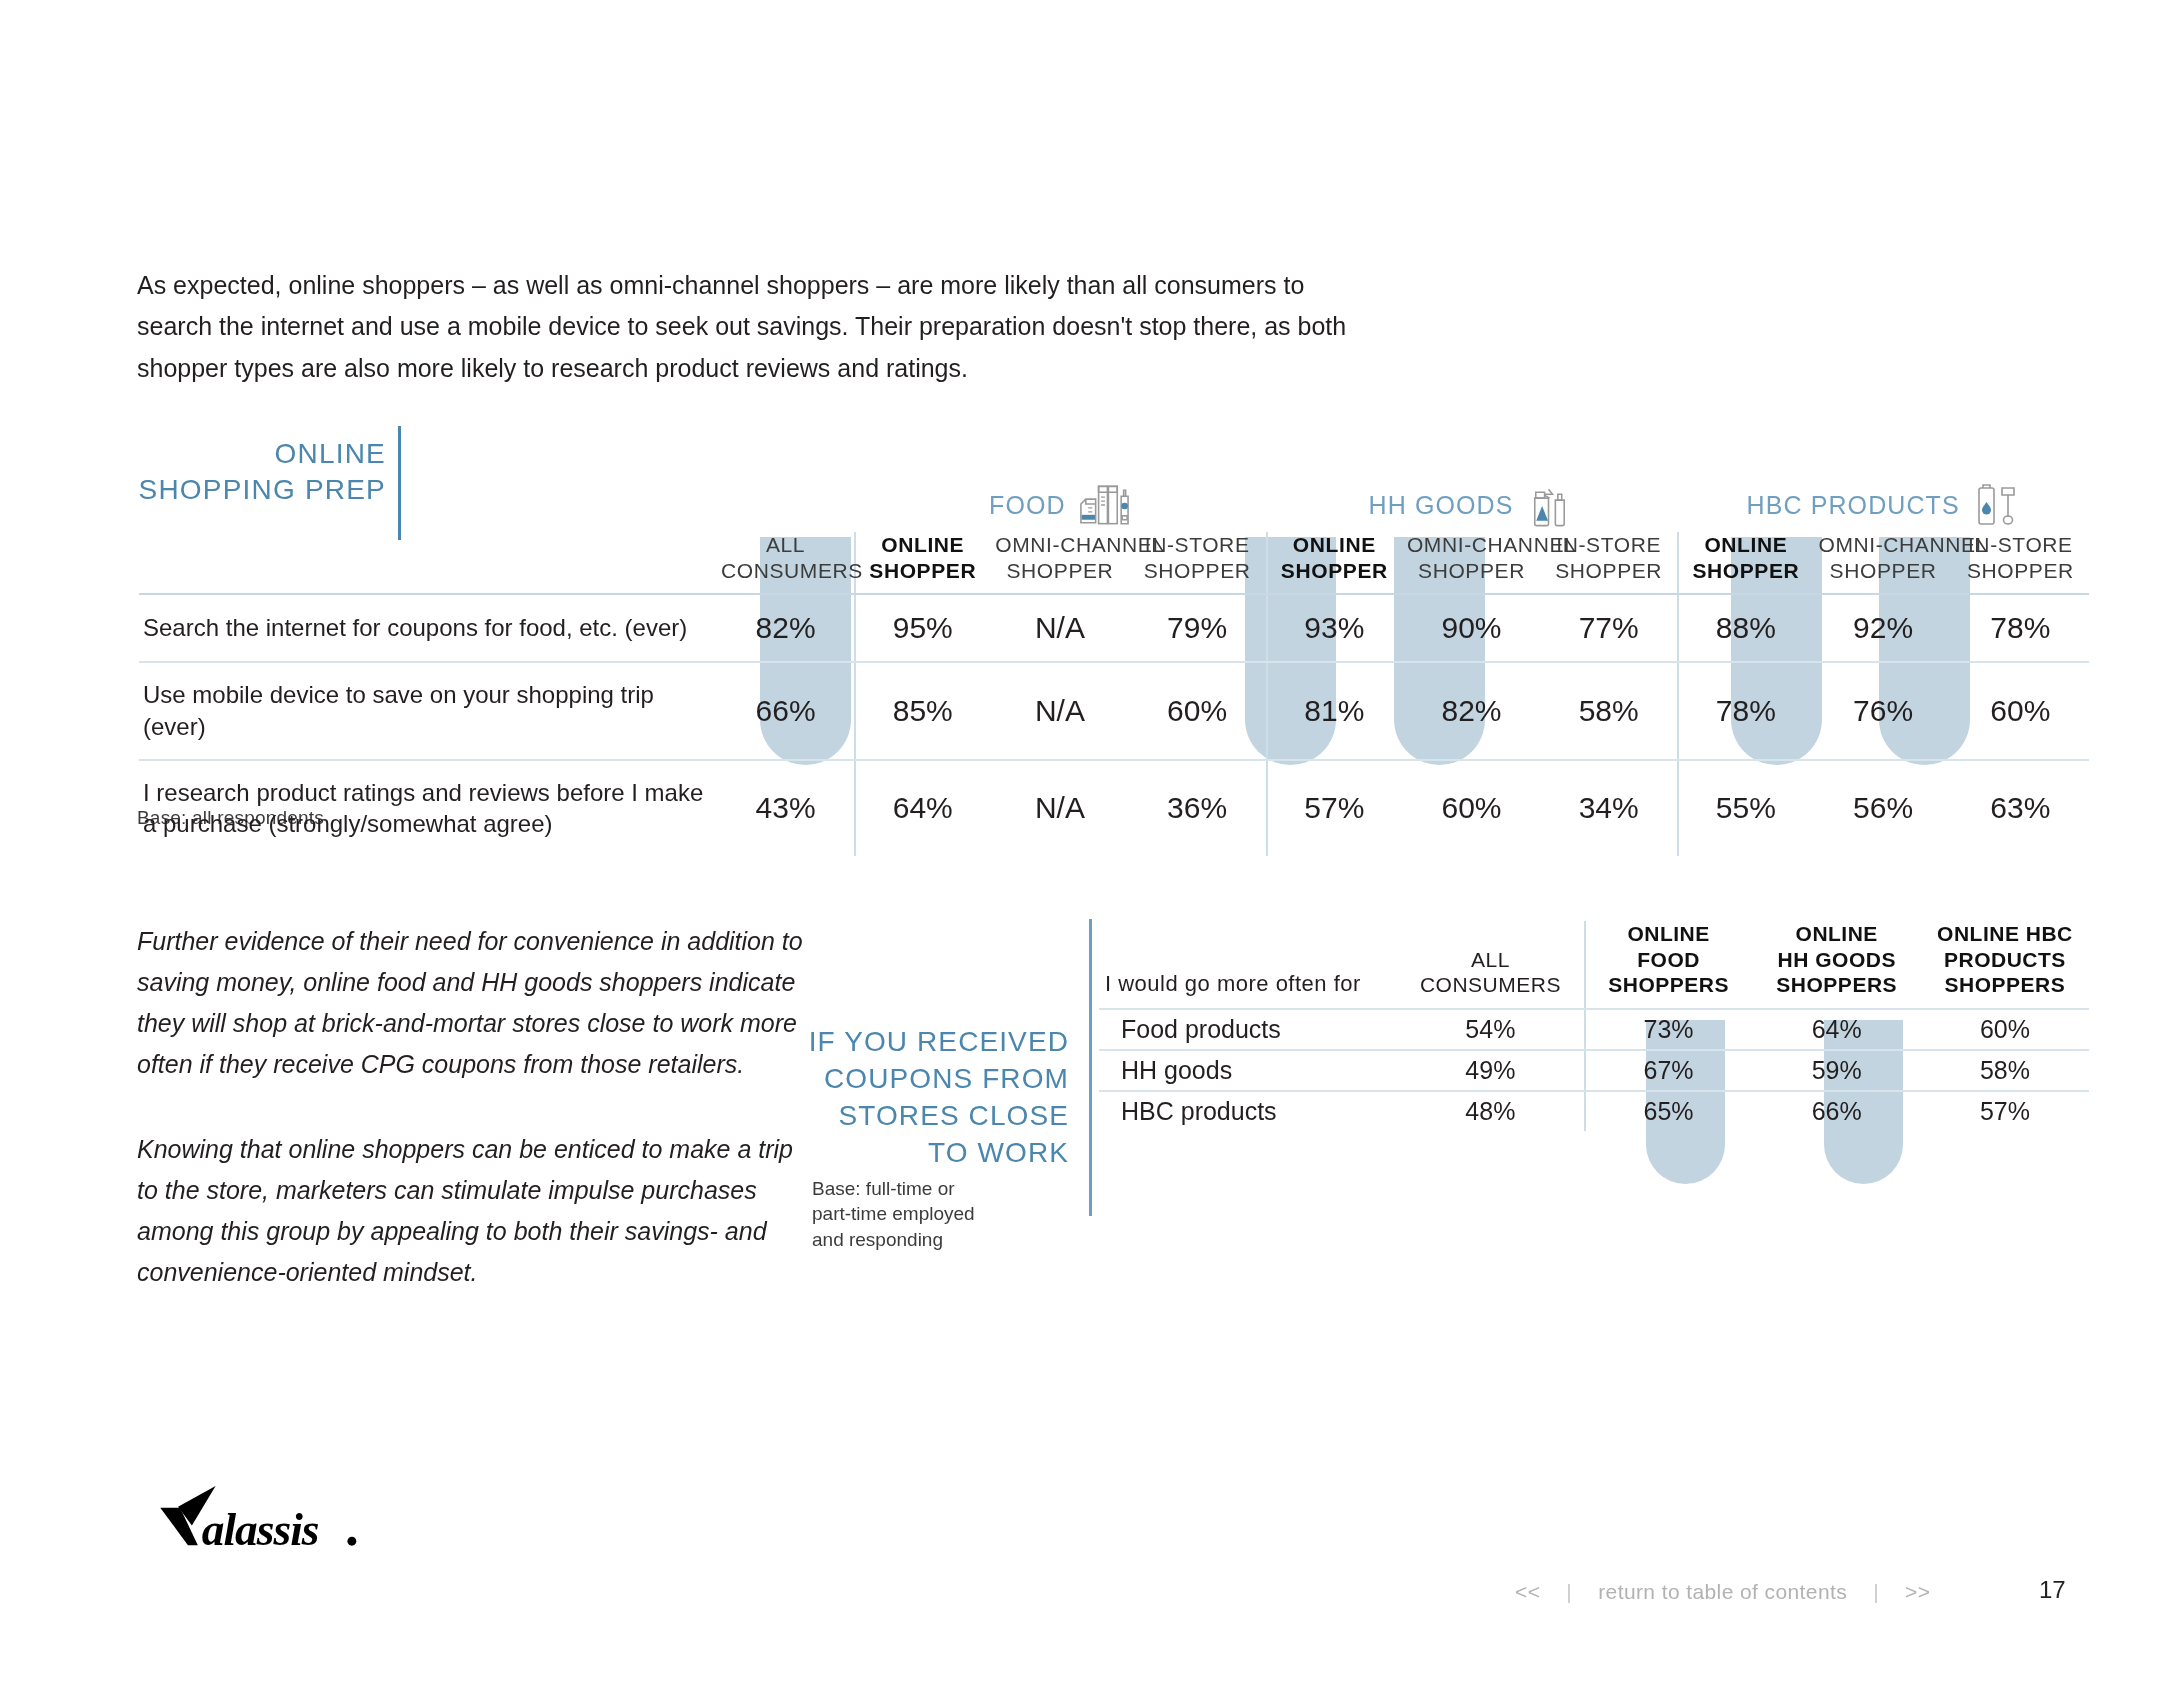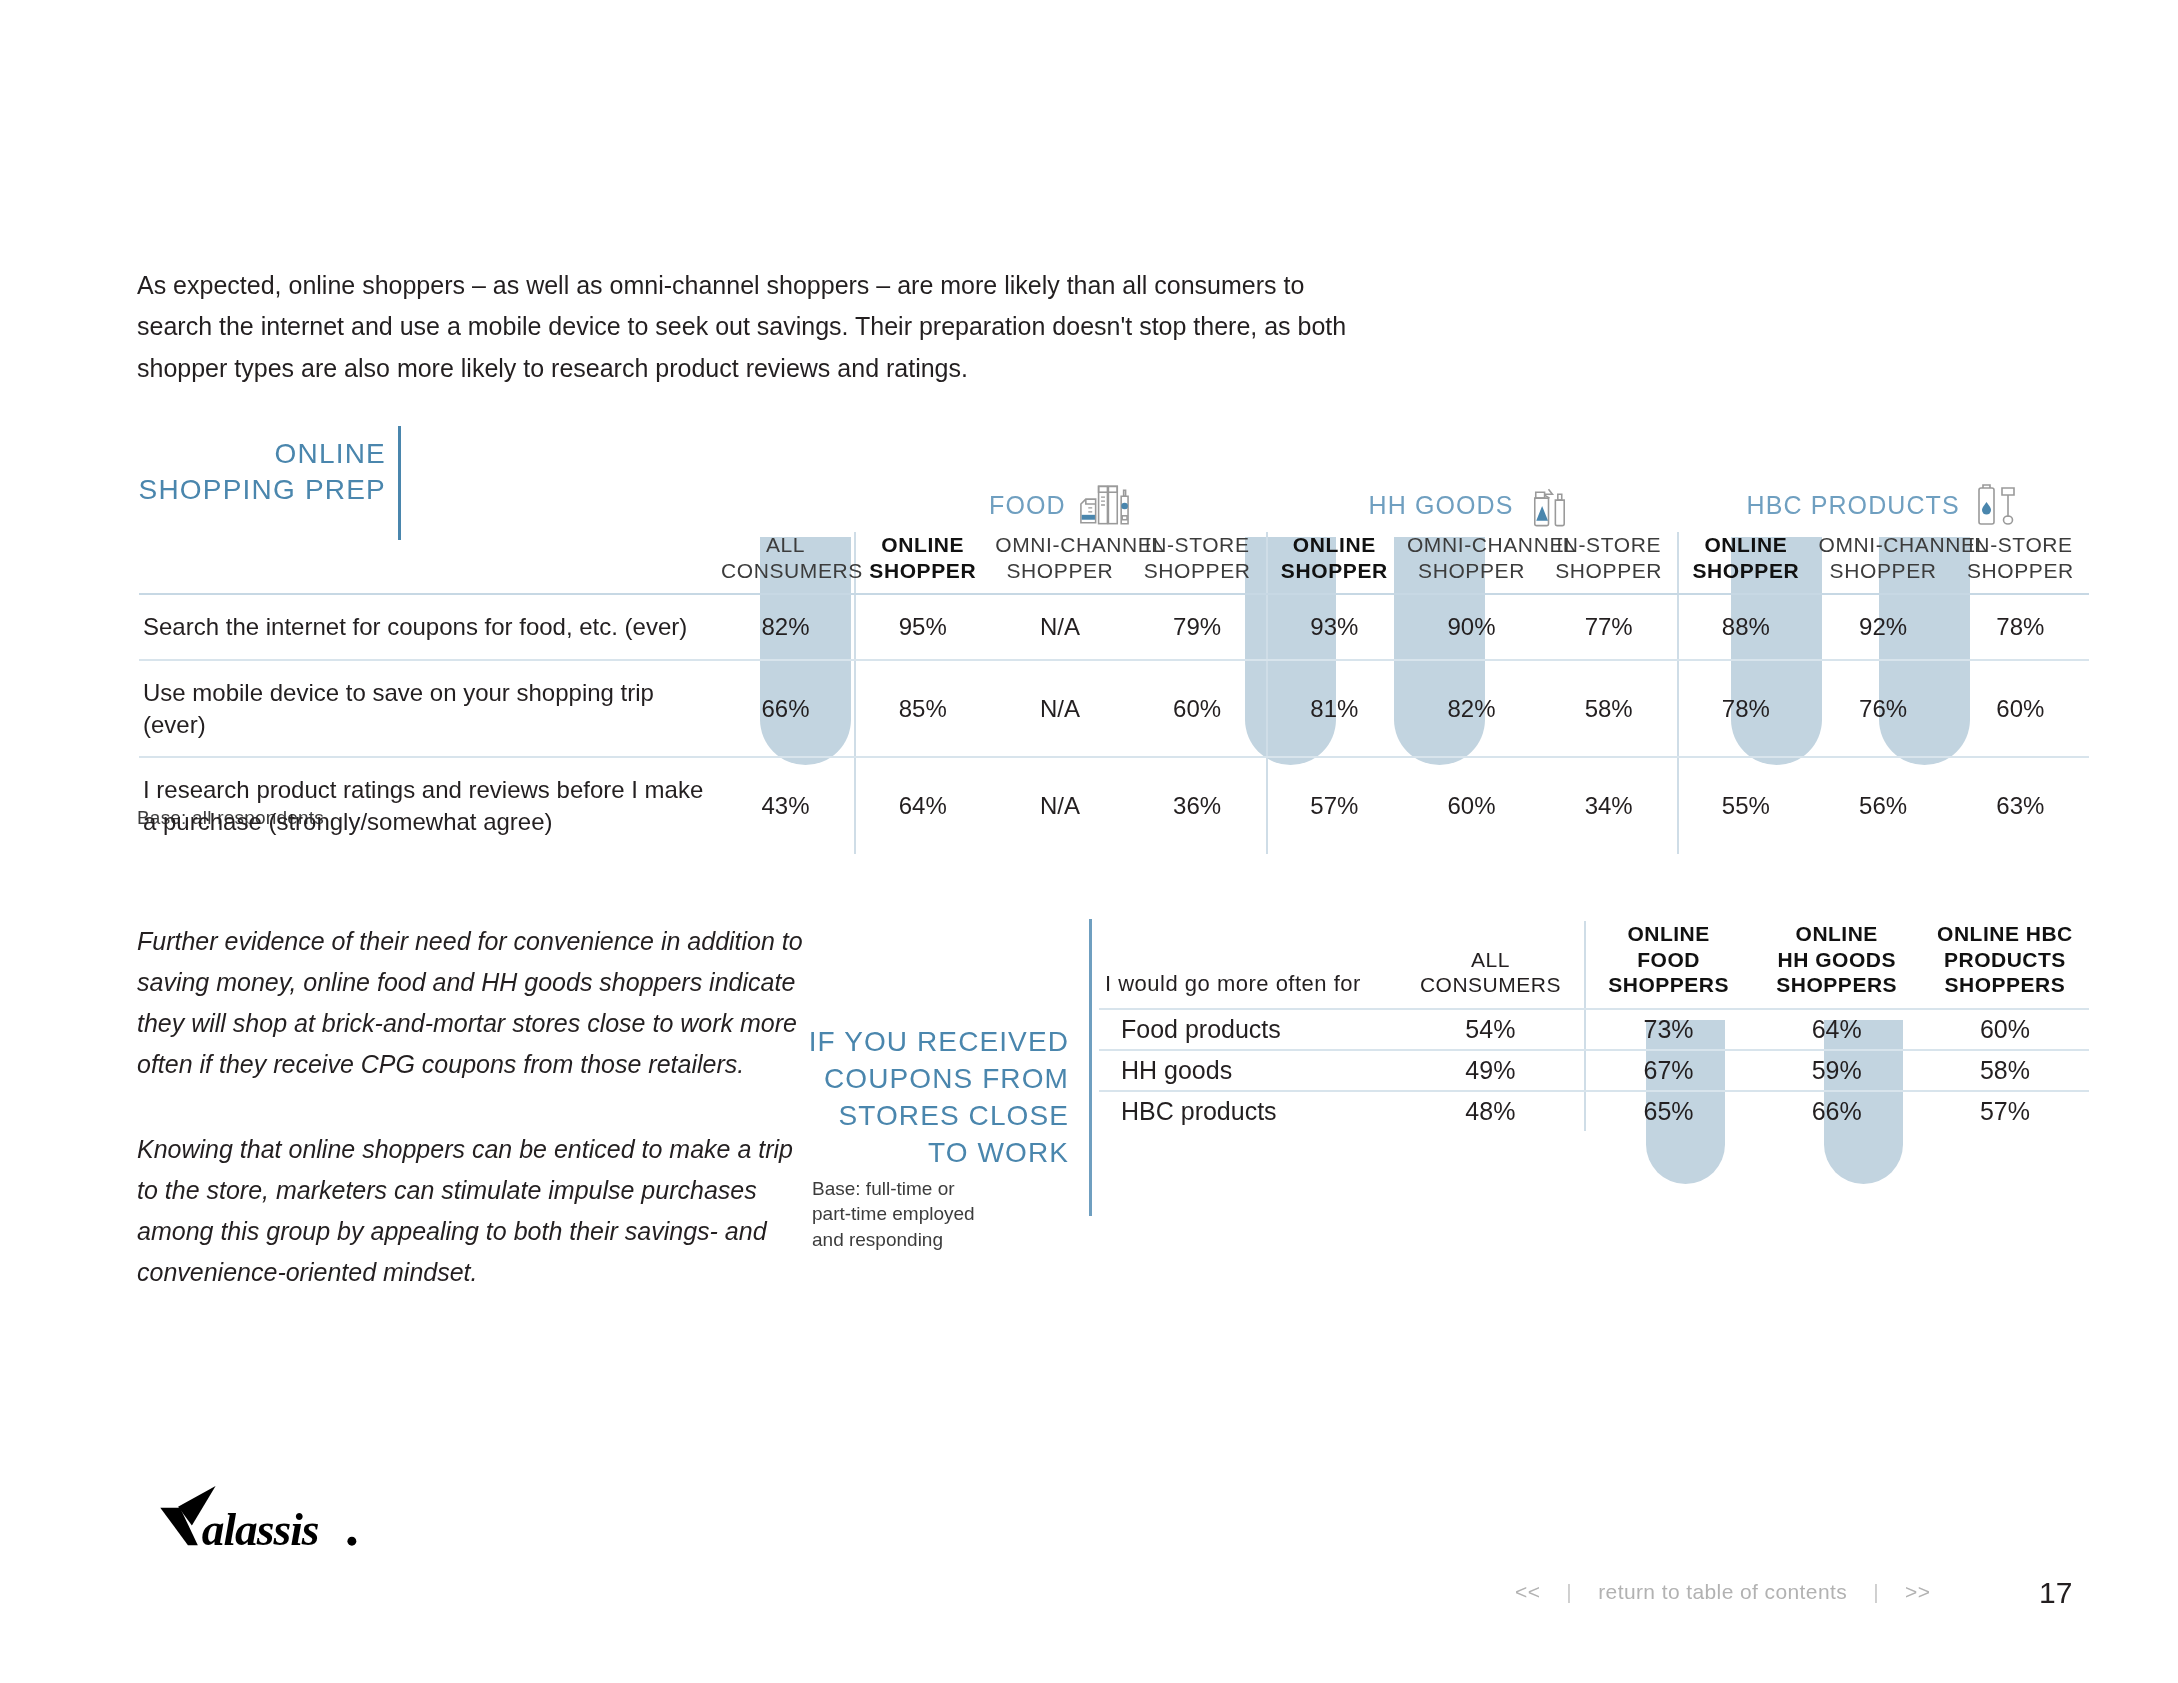--- a/index.html
+++ b/index.html
@@ -62,21 +62,21 @@
 
   .hdr-row td{
     vertical-align:bottom; padding:0 4px 10px 4px;
     text-align:center; font-size:21px; line-height:1.22; letter-spacing:0.6px;
     color:#3c3c3c; white-space:nowrap;
   }
   .hdr-row td.strong{color:#111; font-weight:700;}
   .hdr-row td.lbl{text-align:left;}
 
   .t1 tbody tr td{
-    font-size:24px; text-align:center; color:#231f20;
+    font-size:30px; text-align:center; color:#231f20;
     padding:16px 4px; position:relative;
     border-top:2px solid #d8e4ec;
   }
   .t1 tbody tr:first-child td{border-top:2px solid #c7d8e4;}
   .t1 tbody td.lbl{
     text-align:left; font-size:24px; line-height:1.32; padding-left:4px;margin-left:20px;
   }
   .sep-l{box-shadow:inset 2px 0 0 0 #cfdde7;}
 
   
@@ -136,21 +136,21 @@
   
   .logo{position:absolute; left:158px; top:1480px;}
   .footer-nav{
     position:absolute; left:1515px; top:1580px;
     display:flex; align-items:center; gap:26px;
     font-size:21px; color:#b2b2b2; letter-spacing:0.4px;
   }
   .footer-nav .bar{color:#c9c9c9;}
   .pageno{
     position:absolute; left:2039px; top:1576px;
-    font-size:30px; color:#231f20;
+    font-size:24px; color:#231f20;
   }
 </style>
 </head>
 <body>
 
 <div class="page">
 
 
   <div class="intro">As expected, online shoppers – as well as omni-channel shoppers – are more likely than all consumers to search the internet and use a mobile device to seek out savings. Their preparation doesn't stop there, as both shopper types are also more likely to research product reviews and ratings.</div>
 

